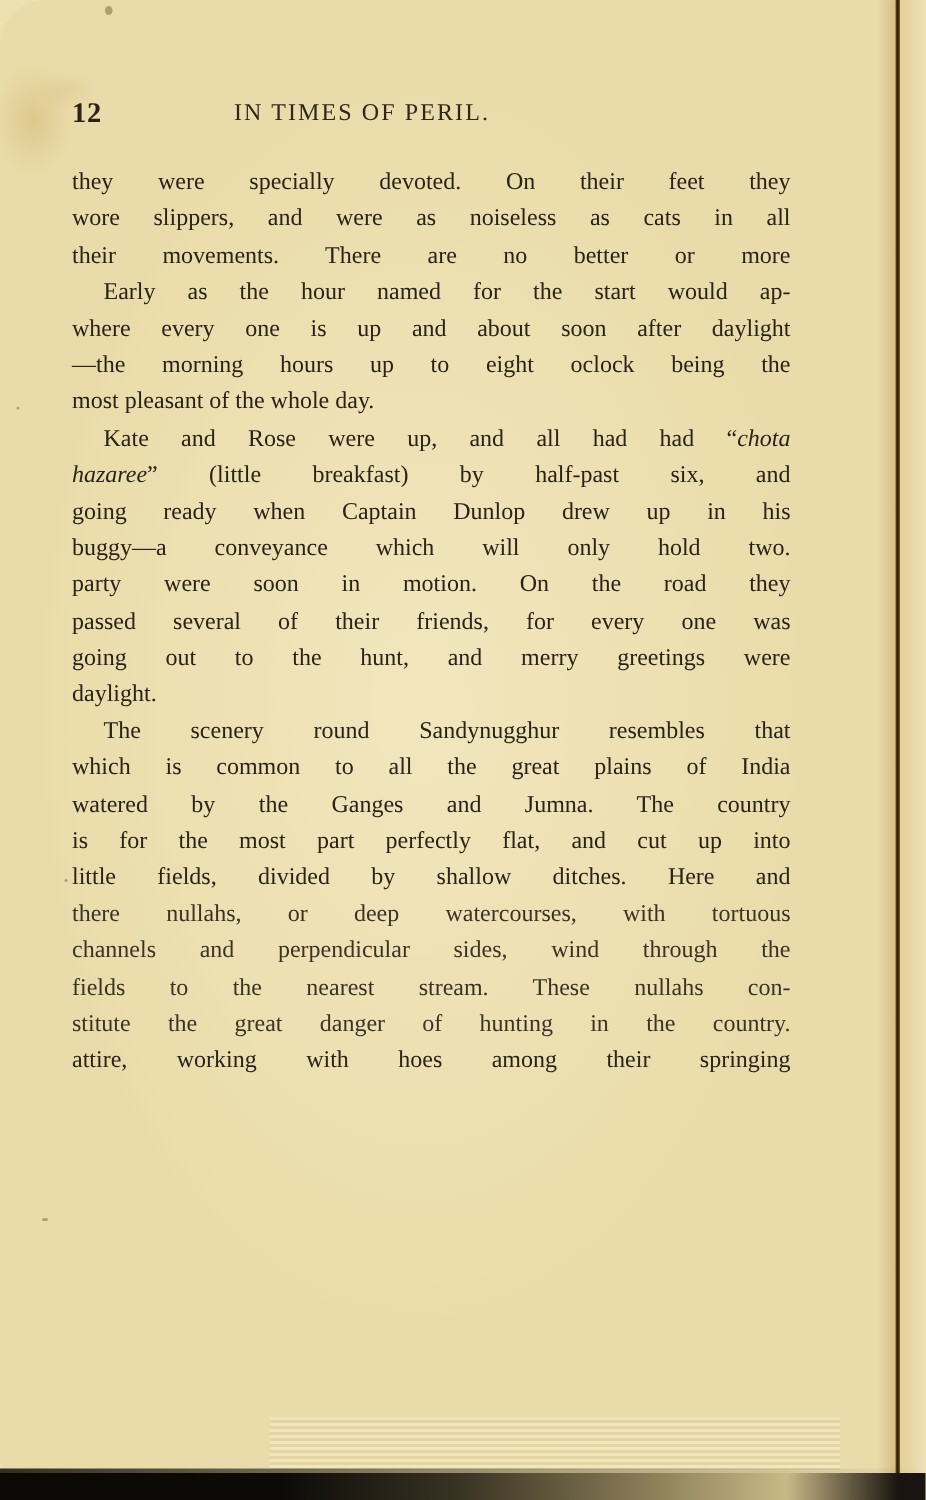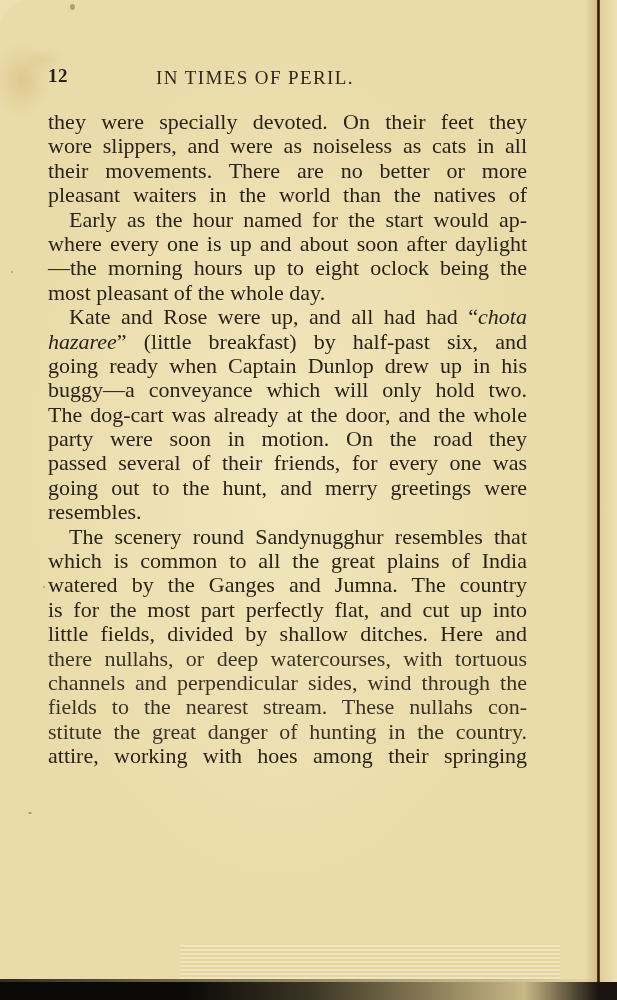--- a/index.html
+++ b/index.html
@@ -43,26 +43,26 @@
     .header {
       position: absolute; top: 65px; left: 48px; width: 480px; height: 24px;
       color: #2a2218;
     }
     .page-number {
       position: absolute; left: 0; top: 0;
       font-size: 19px; font-weight: bold; letter-spacing: 0.5px;
     }
     .running-head {
       position: absolute; left: 108px; top: 2px;
-      font-size: 19px; letter-spacing: 1.4px; color: #2f271c;
+      font-size: 16px; letter-spacing: 1.4px; color: #2f271c;
     }
     .body-text {
       position: absolute; left: 48px; top: 110px; width: 479px;
       color: #2a2319;
-      font-size: 22px; line-height: 24.4px;
+      font-size: 16px; line-height: 24.4px;
     }
     .line {
       display: block; height: 24.4px; white-space: nowrap;
       text-align: justify; text-align-last: justify;
     }
     .line.last { text-align-last: left; }
     .line.indent { padding-left: 21px; }
     .line.faint { color: #3b3426; }
     em { }
     .speck {
@@ -87,34 +87,32 @@
 
   <div class="header">
     <span class="page-number">12</span>
     <span class="running-head">IN TIMES OF PERIL.</span>
   </div>
 
   <div class="body-text">
     <span class="line">they were specially devoted. On their feet they</span>
     <span class="line">wore slippers, and were as noiseless as cats in all</span>
     <span class="line">their movements. There are no better or more</span>
-    <span class="line">pleasant waiters in the world than the natives of</span>
     <span class="line indent">Early as the hour named for the start would ap-</span>
     <span class="line">where every one is up and about soon after daylight</span>
     <span class="line">—the morning hours up to eight oclock being the</span>
     <span class="line last">most pleasant of the whole day.</span>
     <span class="line indent"><span>Kate and Rose were up, and all had had “</span><em>chota</em></span>
     <span class="line"><em>hazaree</em><span>” (little breakfast) by half-past six, and</span></span>
     <span class="line">going ready when Captain Dunlop drew up in his</span>
     <span class="line">buggy—a conveyance which will only hold two.</span>
-    <span class="line">The dog-cart was already at the door, and the whole</span>
     <span class="line">party were soon in motion. On the road they</span>
     <span class="line">passed several of their friends, for every one was</span>
     <span class="line">going out to the hunt, and merry greetings were</span>
-    <span class="line last">resembles.</span>
+    <span class="line last">daylight.</span>
     <span class="line indent">The scenery round Sandynugghur resembles that</span>
     <span class="line">which is common to all the great plains of India</span>
     <span class="line">watered by the Ganges and Jumna. The country</span>
     <span class="line">is for the most part perfectly flat, and cut up into</span>
     <span class="line">little fields, divided by shallow ditches. Here and</span>
     <span class="line faint">there nullahs, or deep watercourses, with tortuous</span>
     <span class="line faint">channels and perpendicular sides, wind through the</span>
     <span class="line faint">fields to the nearest stream. These nullahs con-</span>
     <span class="line faint">stitute the great danger of hunting in the country.</span>
     <span class="line">attire, working with hoes among their springing</span>

